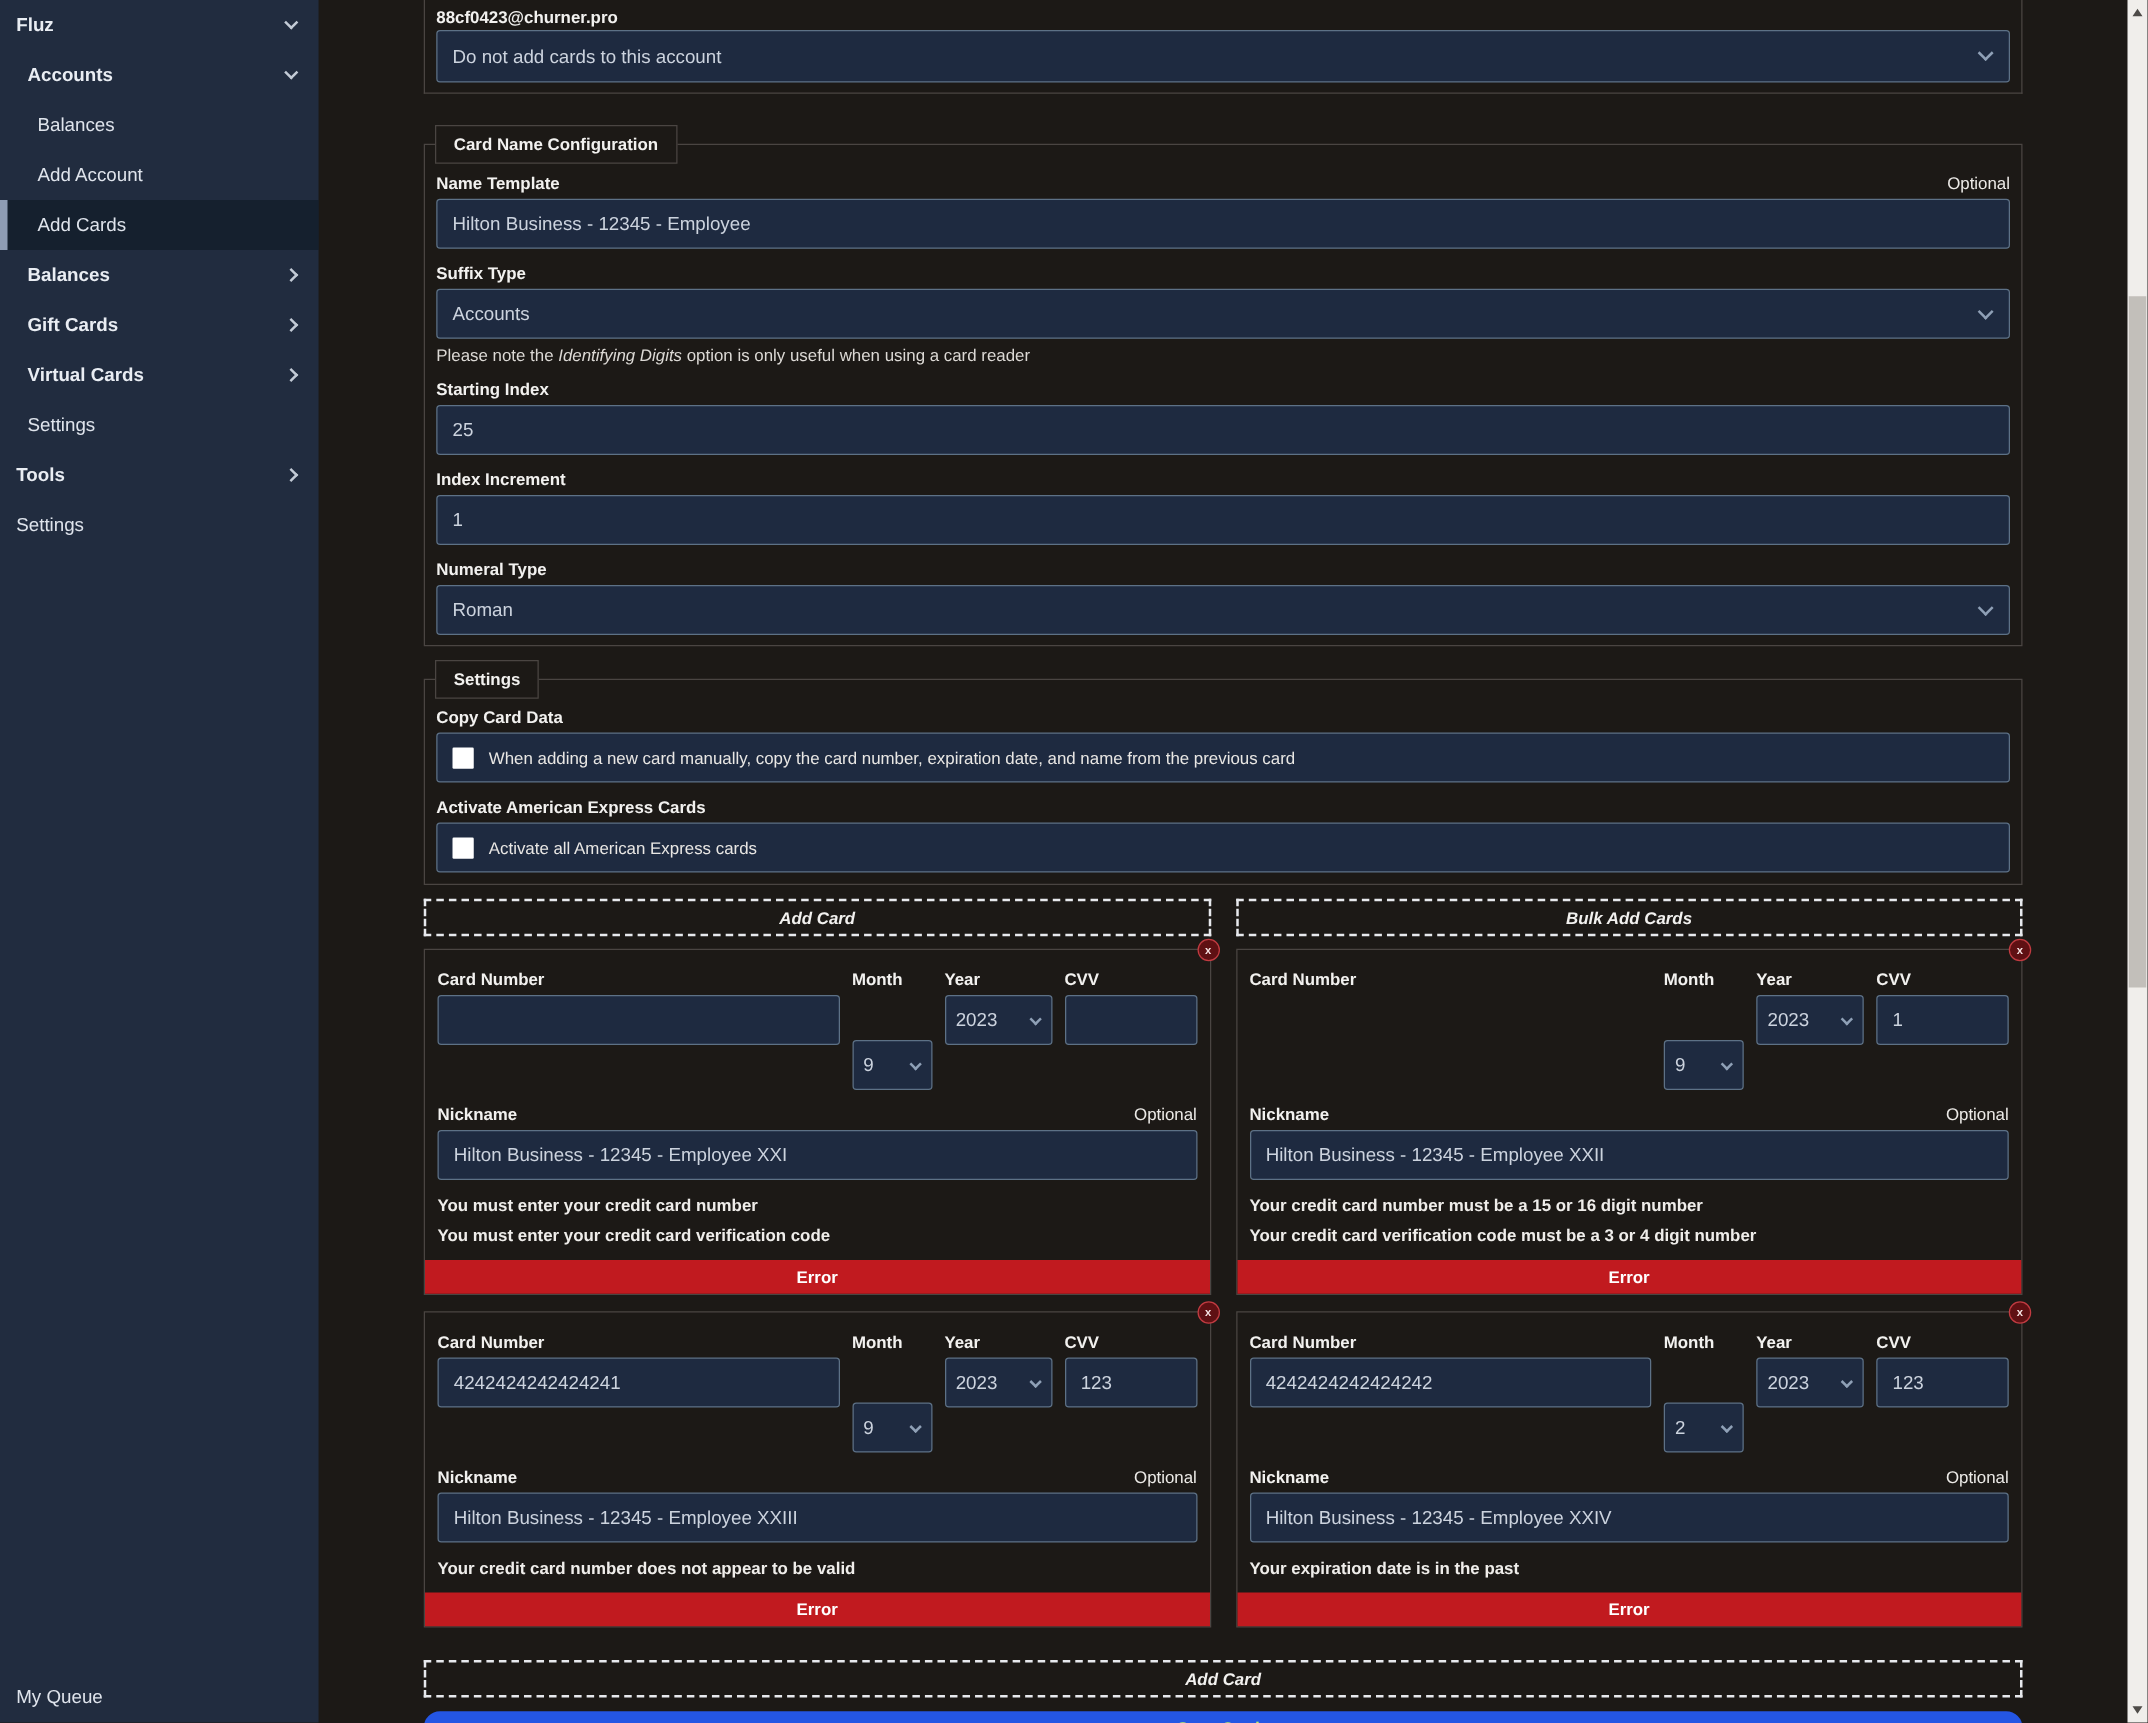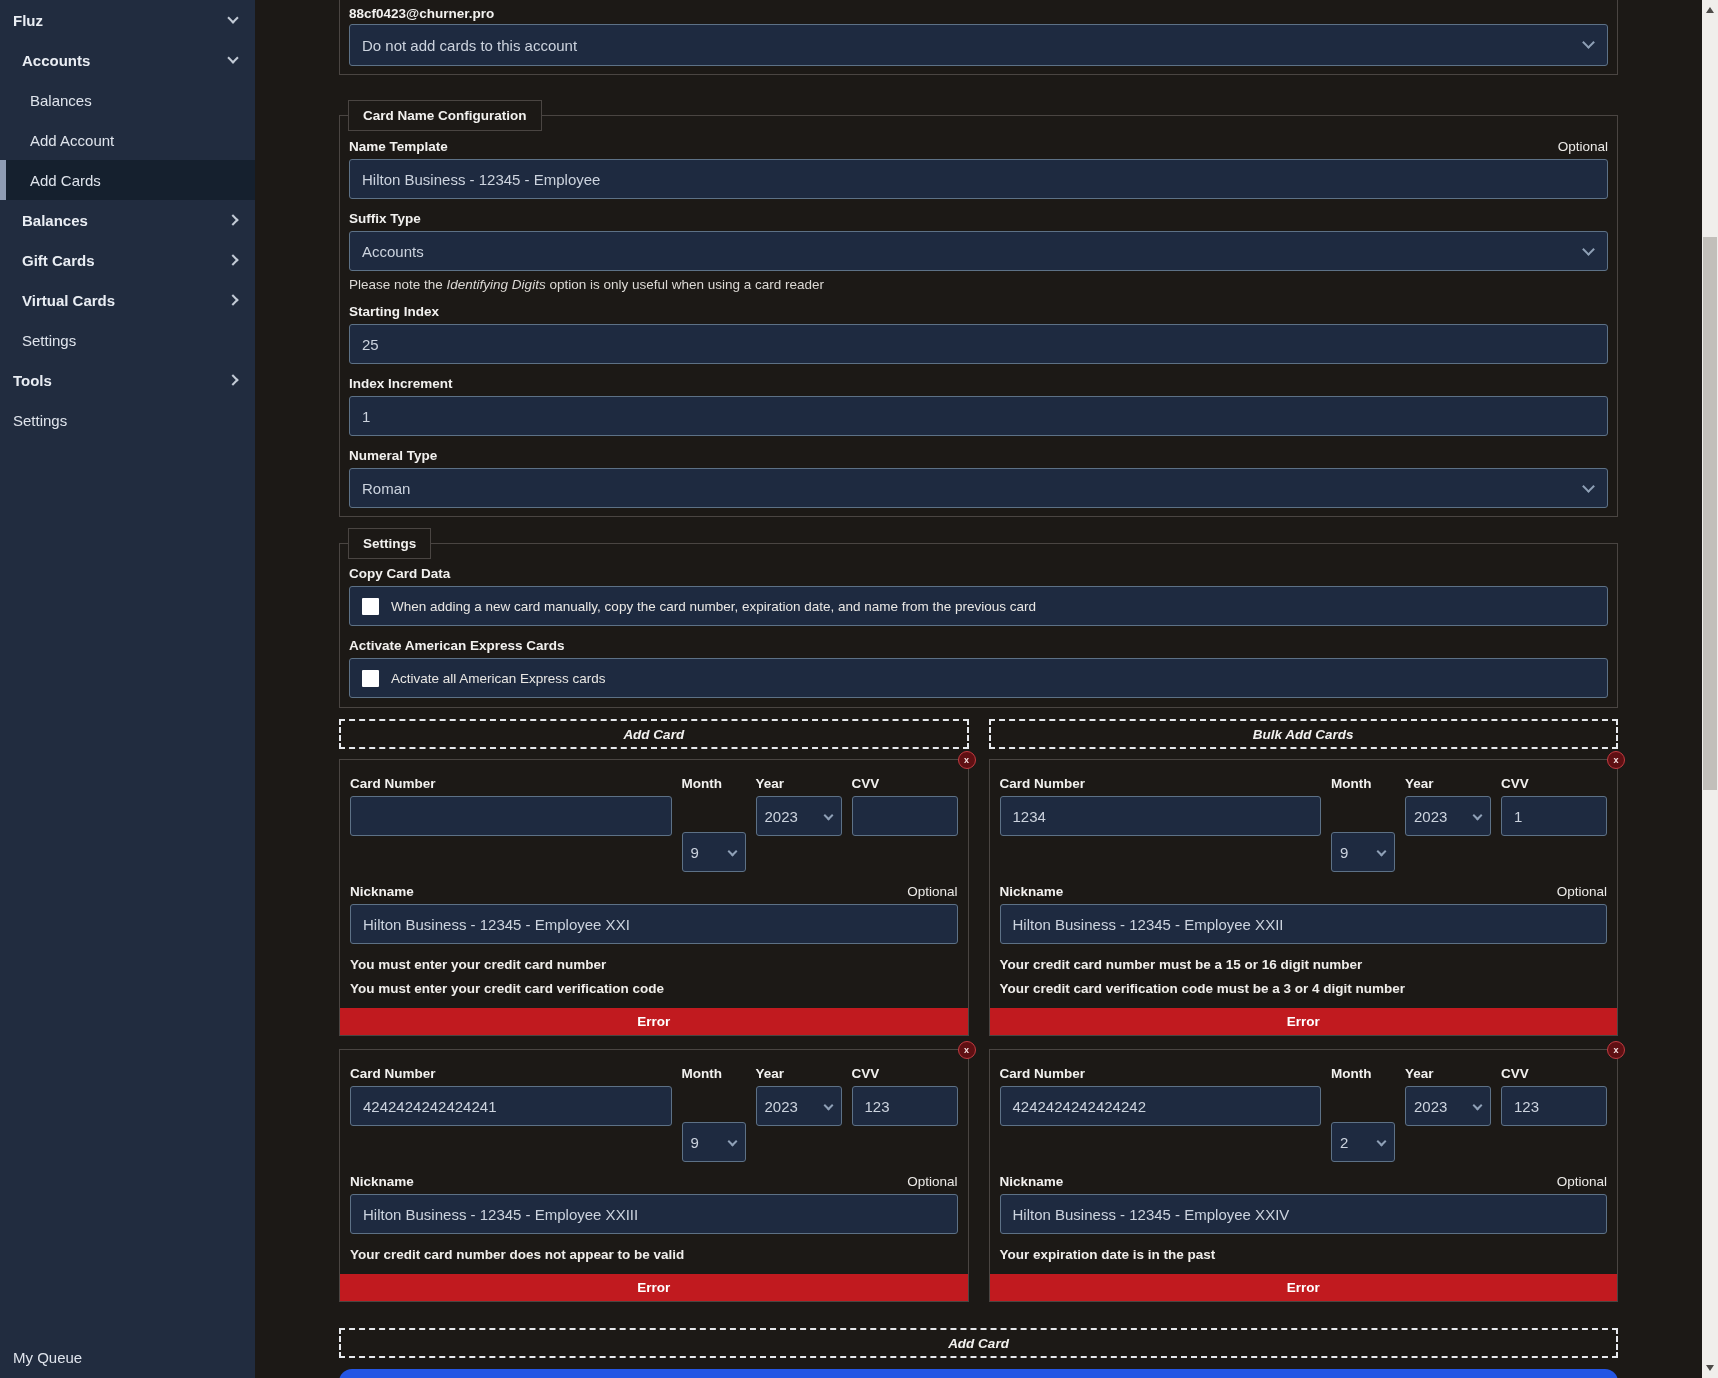--- a/index.html
+++ b/index.html
@@ -282,23 +282,20 @@
         </div>
         <div class="error-bar">Error</div>
       </div>
 
       <div class="card-panel">
         <div class="close-x">x</div>
         <div class="card-pad">
           <div class="frow">
             <div class="fcol num">
               <span class="lbl">Card Number</span>
-              <div class="tbox">
-                  <span>1234</span>
-                </div>
             </div>
             <div class="fcol month">
               <span class="lbl">Month</span>
               <div class="sbox small">
                   <span>9</span>
                   <span class="schev"></span>
                 </div>
             </div>
             <div class="fcol year">
               <span class="lbl">Year</span>

